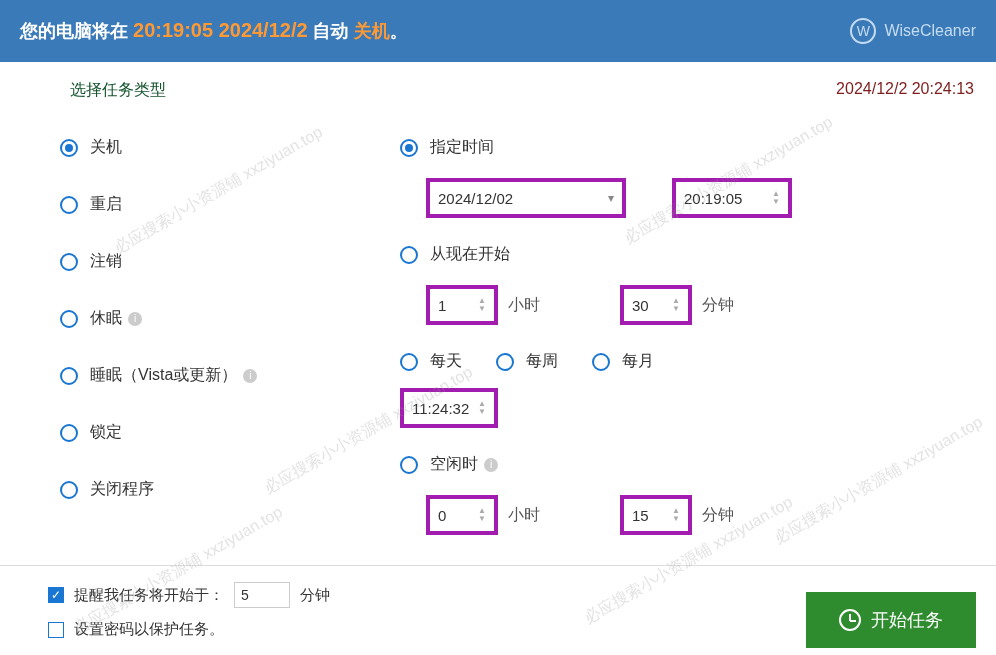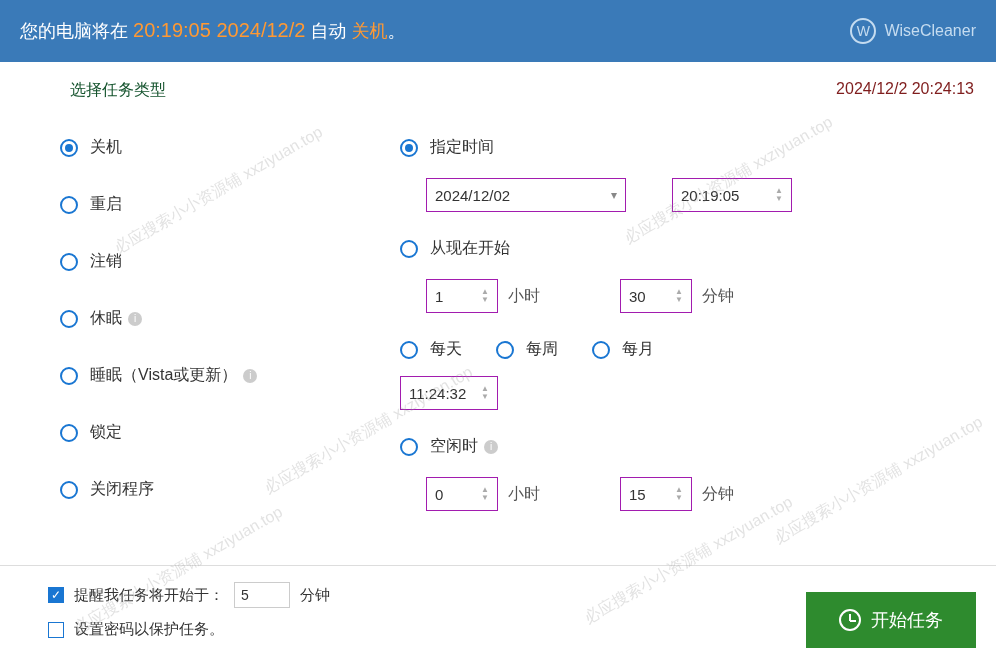--- a/index.html
+++ b/index.html
@@ -7,21 +7,21 @@
 
 .header {
   background: #3a7ab8;
   height: 62px;
   display: flex;
   align-items: center;
   justify-content: space-between;
   padding: 0 20px;
   color: #fff;
 }
-.header-text { font-size: 18px; font-weight: normal; }
+.header-text { font-size: 18px; font-weight: bold; }
 .header-text .time-highlight { color: #ff9933; font-size: 20px; }
 .header-text .action-highlight { color: #ff9933; }
 .header-logo { display: flex; align-items: center; gap: 8px; color: #c5dcf0; font-size: 16px; }
 .logo-circle {
   width: 26px; height: 26px; border: 2px solid #c5dcf0; border-radius: 50%;
   display: flex; align-items: center; justify-content: center; font-size: 14px;
 }
 
 .subheader {
   display: flex; justify-content: space-between; padding: 18px 22px 8px 22px;
@@ -48,21 +48,21 @@
   content: ""; width: 8px; height: 8px; background: #1976d2; border-radius: 50%;
 }
 .info-icon {
   width: 14px; height: 14px; border-radius: 50%; background: #ccc;
   color: #fff; font-size: 10px; display: inline-flex; align-items: center;
   justify-content: center; margin-left: 6px;
 }
 
 .input-row { display: flex; align-items: center; gap: 10px; margin: 14px 0 26px 26px; font-size: 16px; color: #555; }
 .field {
-  border: 1px solid #a21caf; height: 34px; display: flex; align-items: center;
+  border: 4px solid #a21caf; height: 34px; display: flex; align-items: center;
   padding: 16px 8px; font-size: 15px; color: #333; background: #fff;
 }
 .field.date { width: 200px; justify-content: space-between; }
 .field.time { width: 120px; justify-content: space-between; margin-left: 36px; }
 .field.num { width: 72px; justify-content: space-between; }
 .field.num2 { width: 98px; justify-content: space-between; }
 .chevron { color: #888; font-size: 12px; }
 .spinner { display: flex; flex-direction: column; font-size: 8px; color: #aaa; line-height: 8px; }
 
 .inline-radios { display: flex; gap: 34px; align-items: center; margin: 18px 0 16px 0; }

